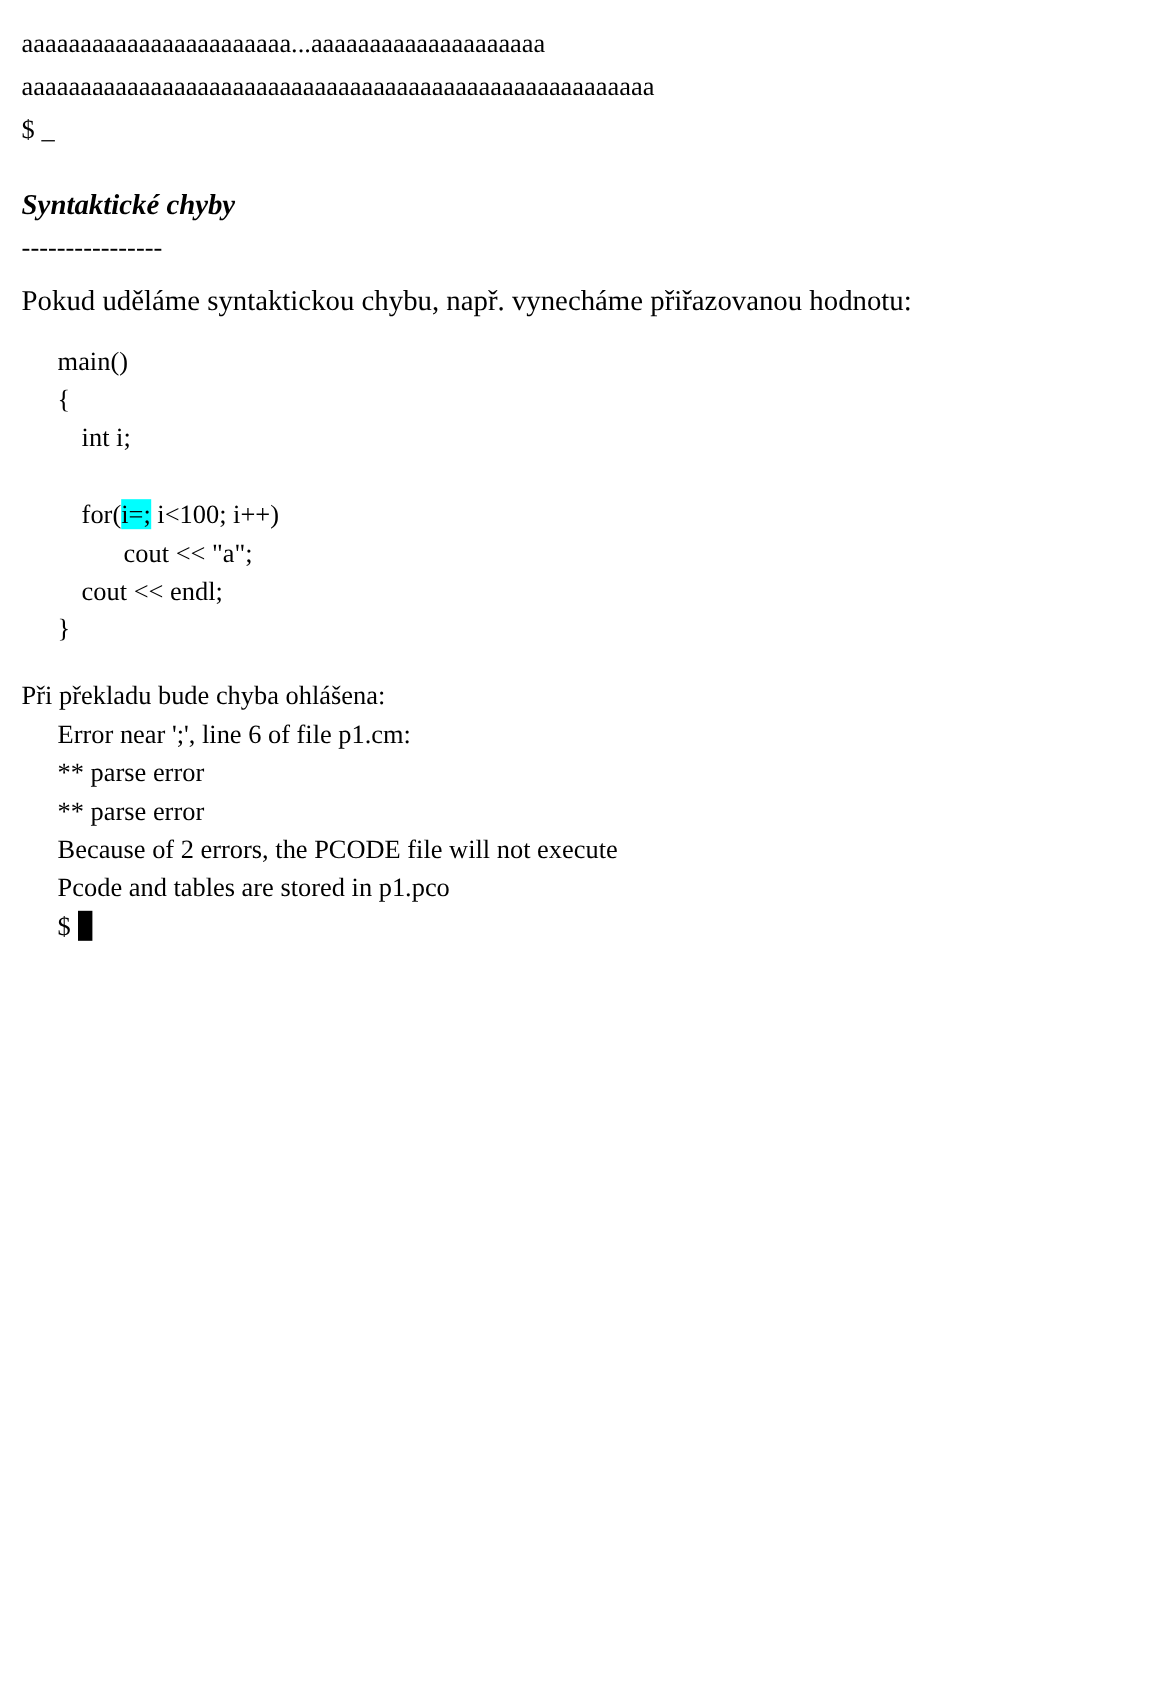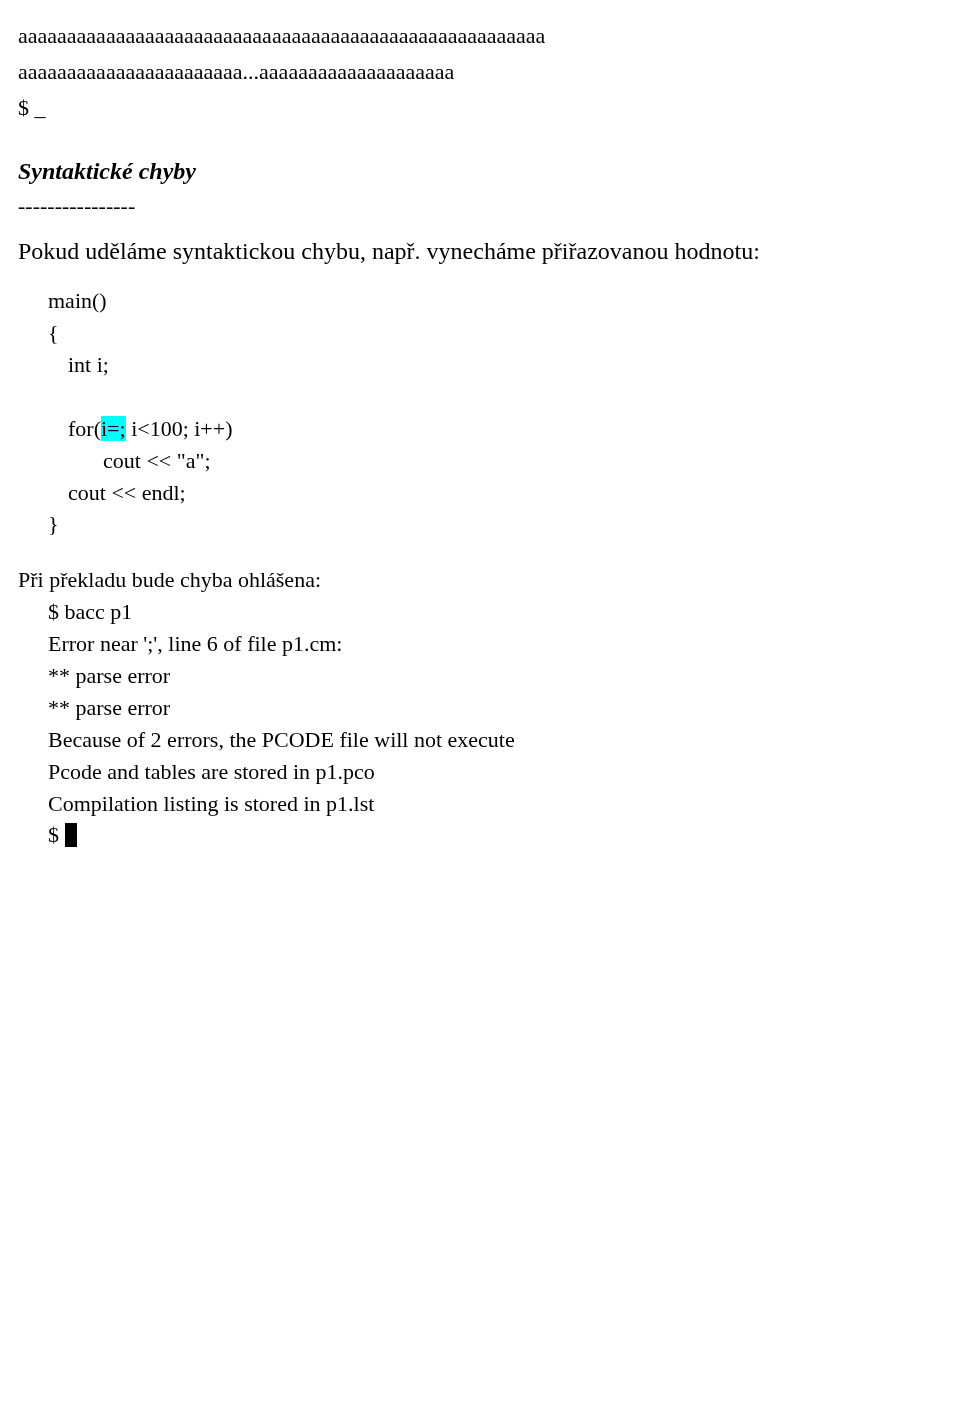--- a/index.html
+++ b/index.html
@@ -111,22 +111,22 @@
     @keyframes blink {
       50% { opacity: 0; }
     }
   </style>
 </head>
 <body>
 
 <div class="page-content">
 
 
+  <div class="aaaa-block">aaaaaaaaaaaaaaaaaaaaaaa...aaaaaaaaaaaaaaaaaaaa</div>
   <div class="aaaa-block">aaaaaaaaaaaaaaaaaaaaaaaaaaaaaaaaaaaaaaaaaaaaaaaaaaaaaa</div>
-  <div class="aaaa-block">aaaaaaaaaaaaaaaaaaaaaaa...aaaaaaaaaaaaaaaaaaaa</div>
   <div class="dollar-line">$ _</div>
 
   <div class="section-title">Syntaktické chyby</div>
   <div class="divider">----------------</div>
 
   <div class="intro-text">
     <span>Pokud uděláme syntaktickou chybu, např. vynecháme přiřazovanou hodnotu:</span>
   </div>
 
   <div class="code-block">
@@ -138,25 +138,23 @@
       <span>for(</span><span class="highlight-cyan">i=;</span><span> i&lt;100; i++)</span>
     </span>
     <span class="code-line code-indent2">cout &lt;&lt; "a";</span>
     <span class="code-line code-indent1">cout &lt;&lt; endl;</span>
     <span class="code-line">}</span>
   </div>
 
   <div class="translation-text">Při překladu bude chyba ohlášena:</div>
 
   <div class="output-block">
-    <span class="output-line">$ bacc p1</span>
     <span class="output-line">Error near ';', line 6 of file p1.cm:</span>
     <span class="output-line">**   parse error</span>
     <span class="output-line">**   parse error</span>
     <span class="output-line">Because of 2 errors, the PCODE file will not execute</span>
     <span class="output-line">Pcode and tables are stored in p1.pco</span>
-    <span class="output-line">Compilation listing is stored in p1.lst</span>
     <span class="output-line">
       <span>$ </span><span class="cursor"></span>
     </span>
   </div>
 
 </div>
 
 </body></html>

